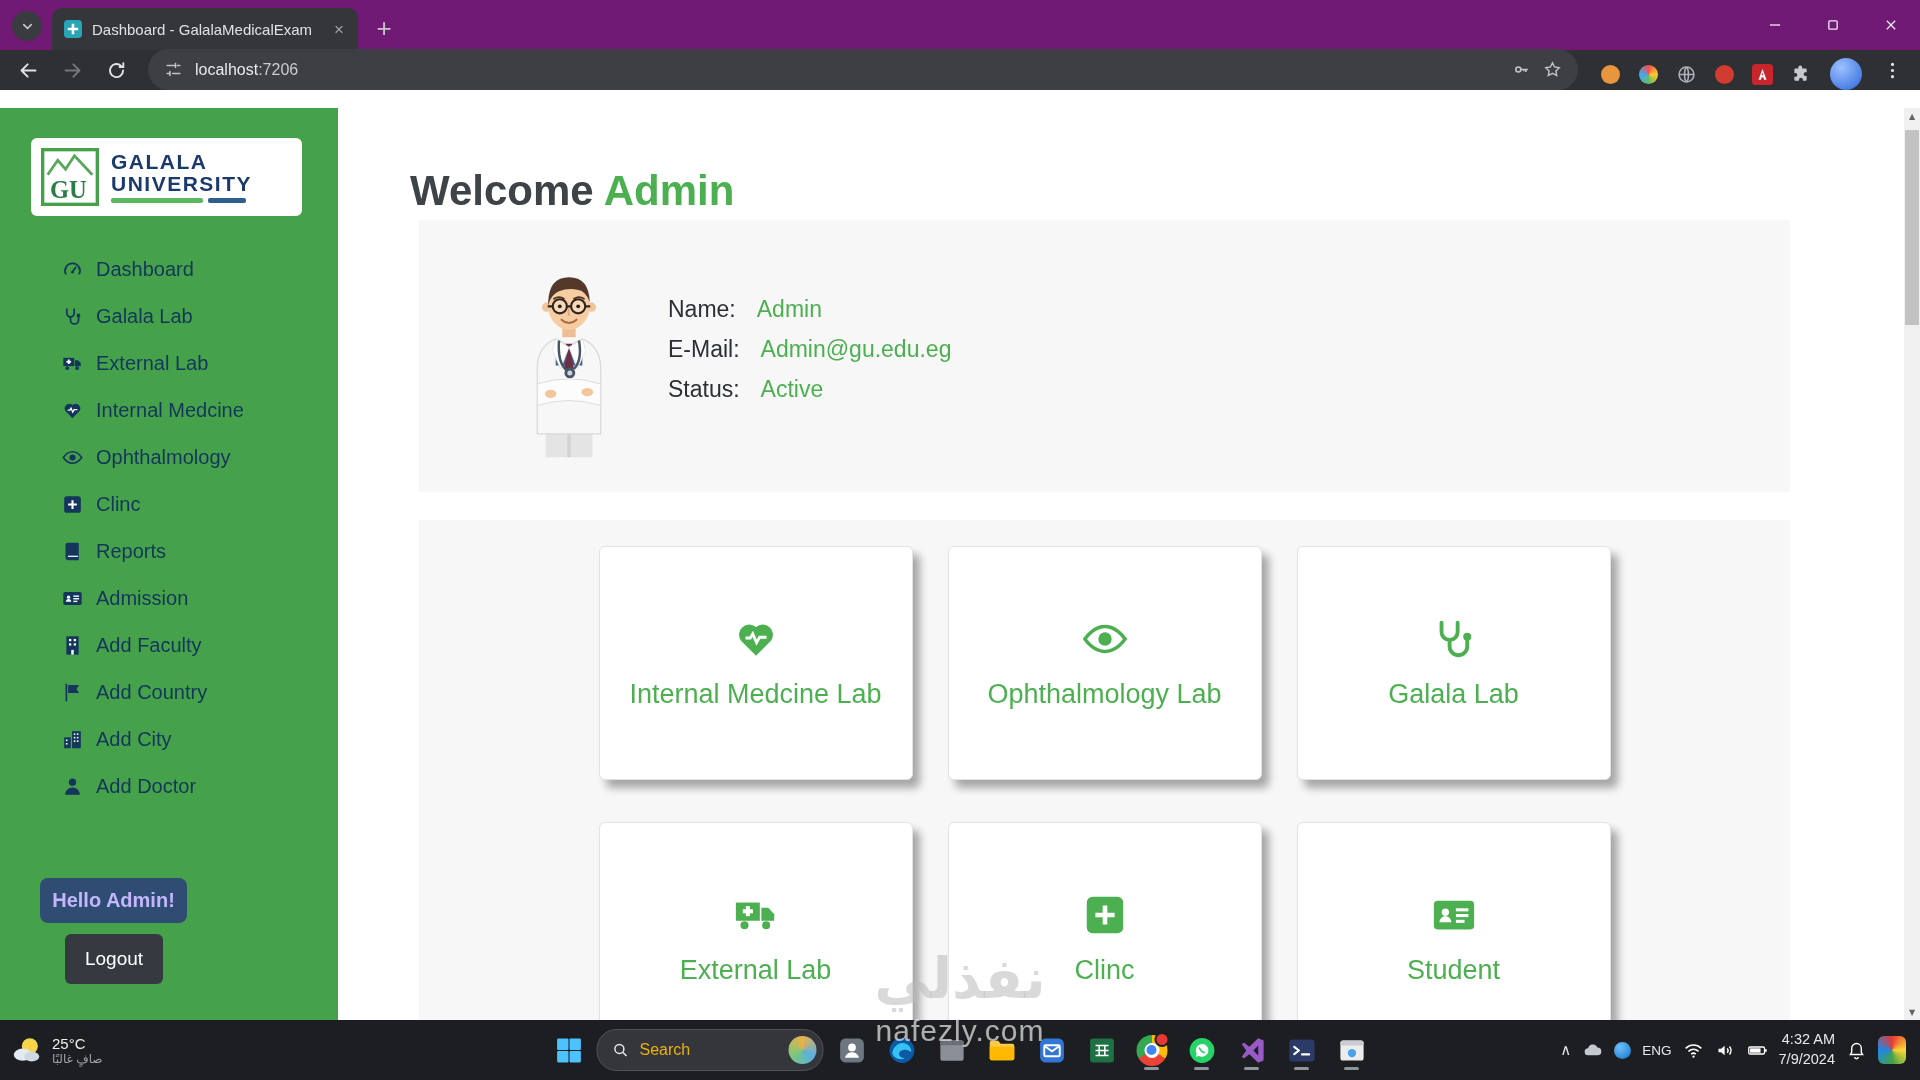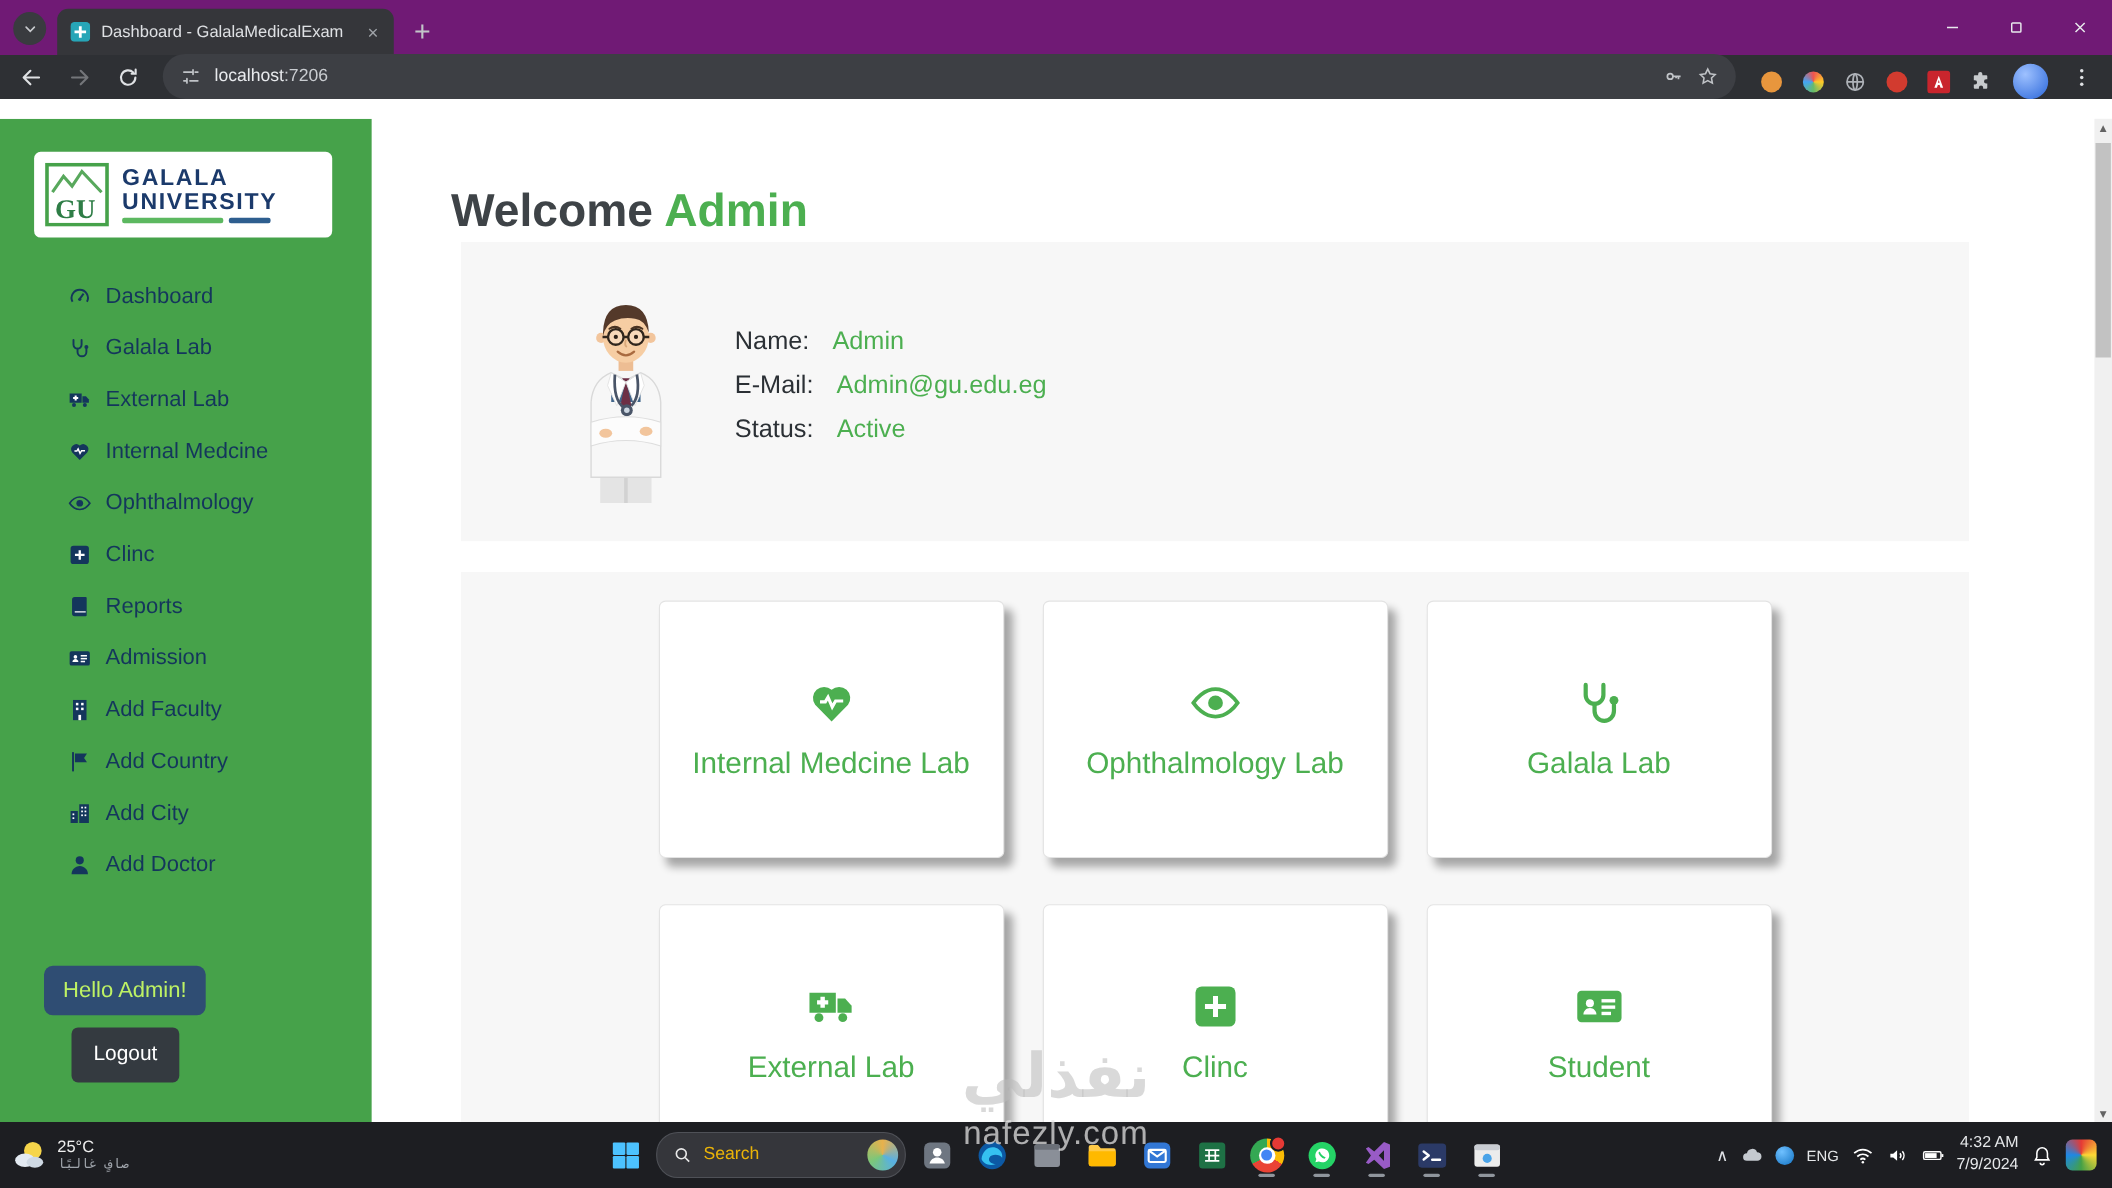--- a/index.html
+++ b/index.html
@@ -1,18 +1,18 @@
 <!DOCTYPE html>
 <html><head>
 <meta charset="utf-8">
 <style>
   html,body{margin:0;padding:0;background:#111}
   .screen{position:relative;width:1920px;height:1080px;overflow:hidden;background:#fff;
           font-family:"Liberation Sans",sans-serif;-webkit-font-smoothing:antialiased}
-  .ar{font-family:Liberation Mono, monospace;direction:rtl}
+  .ar{font-family:Liberation Sans, sans-serif;direction:rtl}
 
   
   .tabstrip{position:absolute;top:0;left:0;right:0;height:50px;background:#701a75;display:flex;align-items:flex-end}
   .tab-search{width:30px;height:30px;margin:0 6px 9px 12px;border-radius:50%;background:#393b3f;color:#c8cace;
               display:flex;align-items:center;justify-content:center;cursor:pointer}
   .tab-search svg{width:15px;height:15px}
   .tab{width:282px;height:42px;background:#35363a;border-radius:10px 10px 0 0;display:flex;align-items:center;
        gap:10px;padding:0 12px;margin-left:4px;cursor:pointer}
   .favicon{width:18px;height:18px;flex:none}
   .favicon svg{width:18px;height:18px;display:block}
@@ -52,22 +52,22 @@
   .logo-line{color:#1b3a6b;font-weight:bold;font-size:21px;letter-spacing:1.5px}
   .logo-bars{margin-top:4px;display:flex;align-items:center;gap:5px}
   .bar{height:5px;border-radius:2px;display:block}
   .bar.g{width:92px;background:#5cb860}
   .bar.n{width:38px;background:#2e5e8f}
   .menu{position:absolute;top:138px;left:0;right:0}
   .menu-item{height:47px;display:flex;align-items:center;gap:13px;padding-left:62px;color:#14365c;font-size:20px;cursor:pointer}
   .mi-icon{display:flex;flex:none}
   .mi-icon svg{width:21px;height:21px}
   .mi-label{white-space:nowrap}
-  .hello-badge{position:absolute;left:40px;top:770px;width:147px;height:45px;background:#2f4d73;color:#bef264;font-size:20px;
-               font-weight:normal;border-radius:8px;display:flex;align-items:center;justify-content:center}
+  .hello-badge{position:absolute;left:40px;top:770px;width:147px;height:45px;background:#2f4d73;color:#c4b5fd;font-size:20px;
+               font-weight:bold;border-radius:8px;display:flex;align-items:center;justify-content:center}
   .logout-btn{position:absolute;left:65px;top:826px;width:98px;height:50px;background:#343a40;color:#fff;font-size:19px;
               border:none;border-radius:6px;font-family:inherit;cursor:pointer}
 
   .main{flex:1;position:relative;overflow:hidden;background:#fff}
   .welcome{position:absolute;left:56px;top:43px;margin:16px;font-size:42px;font-weight:bold;color:#3e4347}
   .welcome .name{color:#4caf50}
   .profile-panel{position:absolute;left:81px;top:112px;width:1371px;height:272px;background:#f7f7f7}
   .avatar-ill{position:absolute;left:100px;top:36px;width:100px;height:214px}
   .avatar-ill svg{width:100%;height:100%;display:block}
   .profile-info{position:absolute;left:249px;top:76px;display:flex;flex-direction:column;gap:13px;font-size:23px}

